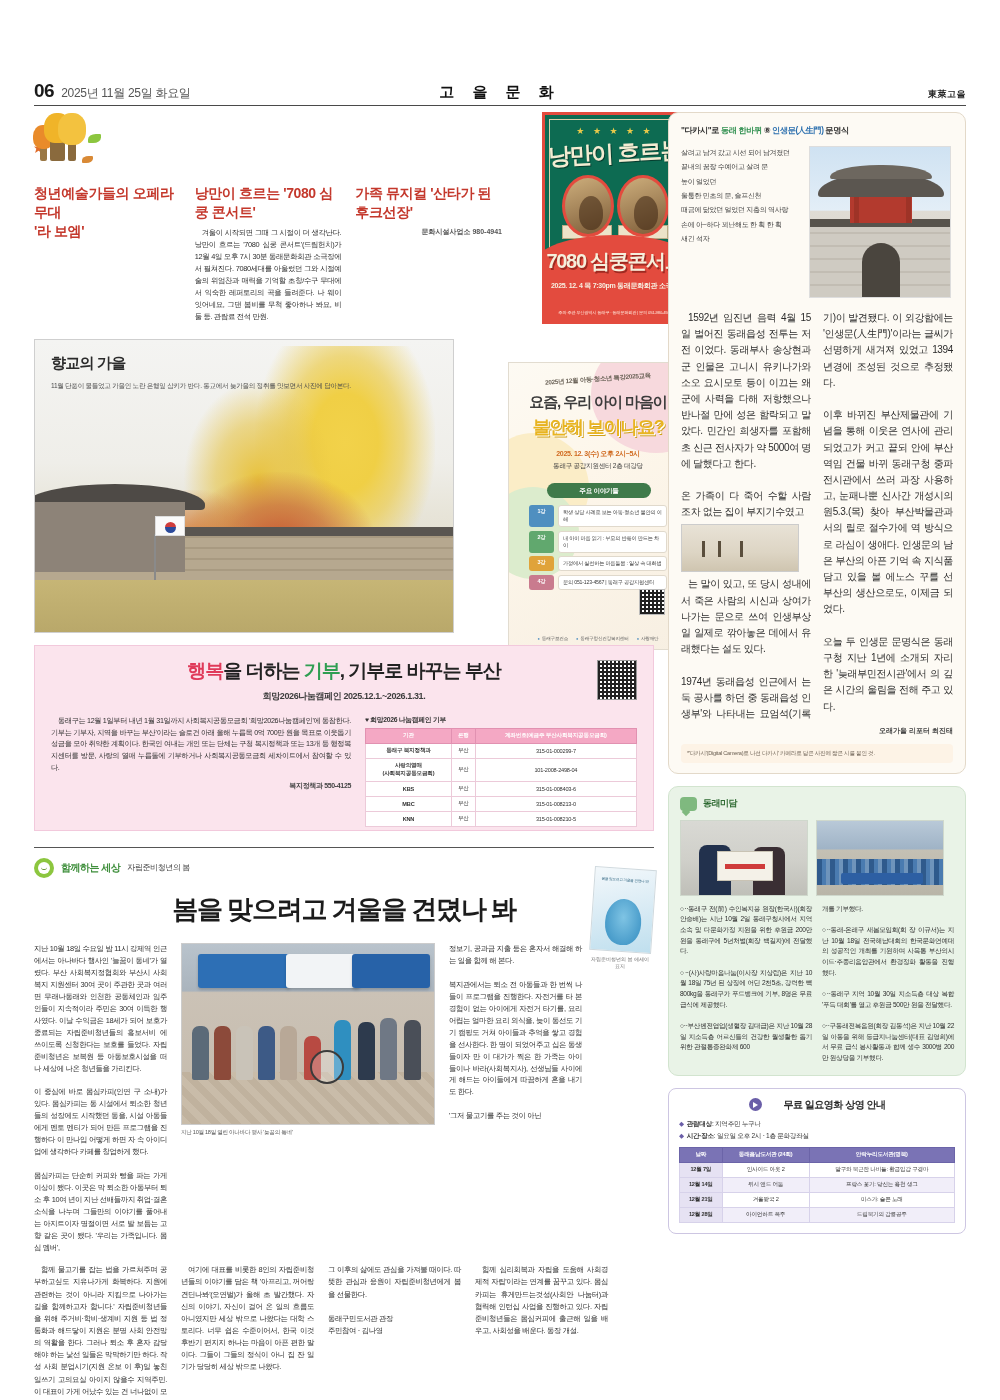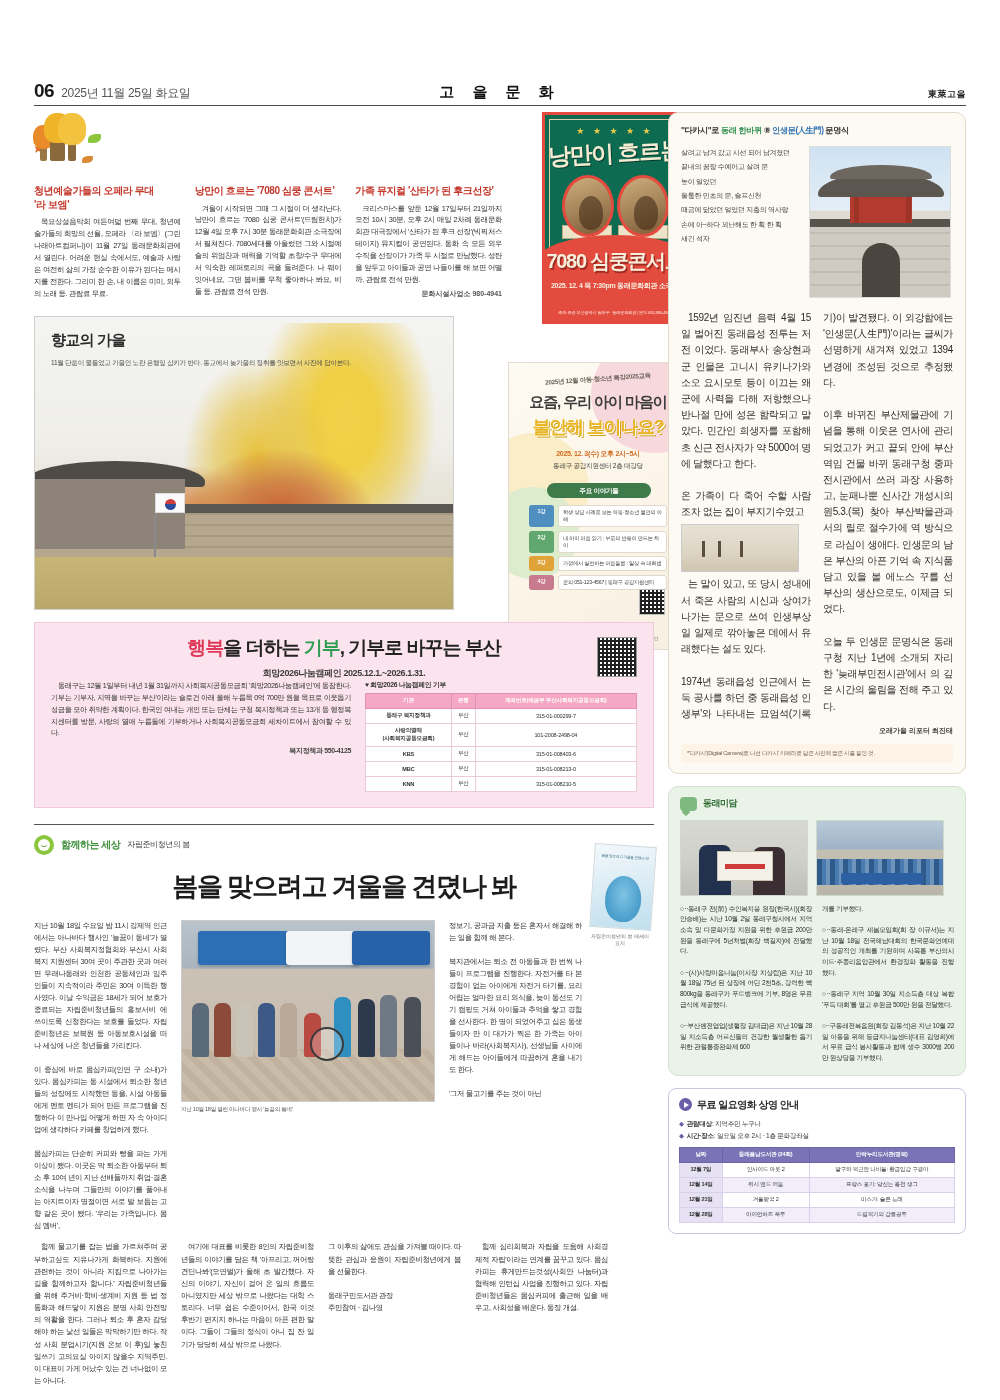--- a/index.html
+++ b/index.html
@@ -38,21 +38,21 @@
   .feature-title {
     font-size: 25px; font-weight: bold; color: #3a3a3a; letter-spacing: -1px;
   }
   .feature-title .accent { color: #e8742c; }
 
   .three-col {
     display: grid; grid-template-columns: 1fr 1fr 1fr; gap: 14px;
     width: 468px; margin-top: 10px;
   }
   .sub-head {
-    font-size: 10px; font-weight: bold; color: #c4382c;
+    font-size: 14px; font-weight: bold; color: #c4382c;
     line-height: 1.35; letter-spacing: -0.4px; margin-bottom: 5px;
   }
   .body-txt {
     font-size: 7.4px; line-height: 1.62; color: #2e2e2e;
     text-align: justify; letter-spacing: -0.35px;
   }
   .body-txt p { margin-bottom: 2px; text-indent: 7px; }
   .credit { text-align: right; font-size: 7px; color: #555; font-weight: bold; margin-top: 3px; }
 
   
@@ -234,21 +234,21 @@
   .dn-sub {
     text-align:center; font-size:9px; color:#3d3d3d; font-weight:bold; margin-top:6px; letter-spacing:-0.4px;
   }
   .dn-qr {
     position:absolute; right:16px; top:14px; width:40px; height:40px; background:#fff;
     background-image:
       repeating-linear-gradient(90deg,#222 0 2px, transparent 2px 4px),
       repeating-linear-gradient(0deg,#222 0 2px, transparent 2px 4px);
     background-size: 4px 4px; border:1px solid #999;
   }
-  .dn-body { display:flex; gap:14px; }
+  .dn-body { display:flex; gap:14px; margin-top:12px; }
   .dn-text { width: 300px; font-size:7.2px; line-height:1.65; color:#2e2e2e; text-align:justify; letter-spacing:-0.35px; }
   .dn-text p { text-indent:7px; }
   .dn-credit { text-align:right; font-size:7px; font-weight:bold; color:#444; margin-top:6px; }
   .dn-tablewrap { flex:1; }
   .dn-tcap { font-size:6.8px; font-weight:bold; color:#333; margin-bottom:3px; letter-spacing:-0.3px; }
   table.dn-table { width:100%; border-collapse:collapse; font-size:5.6px; background:#fff; }
   table.dn-table th {
     background:#f4a8c4; color:#fff; border:1px solid #e191b1; padding:3px 2px;
     font-weight:bold; letter-spacing:-0.2px;
   }
@@ -423,21 +423,21 @@
     text-align:justify; letter-spacing:-0.3px; margin-top:8px;
   }
   .gb-2col p { margin-bottom:3px; }
 
   
   .mvbox {
     margin-top:12px; border:1px solid #cdc6e2; border-radius:8px; background:#fff;
     padding:9px 10px 10px;
   }
   .mv-head {
-    display:flex; align-items:center; gap:5px; margin-bottom:8px;
+    display:flex; align-items:center; justify-content:center; gap:22px; margin-bottom:8px;
   }
   .mv-ico { width:13px; height:13px; border-radius:50%; background:#6a5ea8; position:relative; flex:none; }
   .mv-ico::after {
     content:''; position:absolute; left:4.5px; top:3.5px; border-left:5px solid #fff;
     border-top:3px solid transparent; border-bottom:3px solid transparent;
   }
   .mv-title { font-size:10px; font-weight:bold; color:#2b2b2b; letter-spacing:-0.5px; }
   .mv-line { font-size:6.6px; color:#333; margin-bottom:3px; letter-spacing:-0.3px; }
   .mv-line .dia { color:#6a5ea8; margin-right:3px; }
   .mv-line b { font-weight:bold; }
@@ -506,35 +506,29 @@
         <span class="treeB"></span>
         <span class="leafB"></span>
         <span class="sprout"></span>
       </div>
     </div>
 
     <div class="three-col">
       <div>
         <div class="sub-head" style="white-space:pre-line">청년예술가들의 오페라 무대
 '라 보엠'</div>
-        <div class="body-txt">
-            <p>목요상설음악회 여든여덟 번째 무대, 청년예술가들의 희망의 선율, 오페라 〈라 보엠〉(그린나래아트컴퍼니)이 11월 27일 동래문화회관에서 열린다. 어려운 현실 속에서도, 예술과 사랑은 여전히 삶의 가장 순수한 이유가 된다는 메시지를 전한다. 그리미 한 손, 내 이름은 미미, 외투의 노래 등. 관람료 무료.</p>
-          </div>
       </div>
       <div>
         <div class="sub-head" style="white-space:pre-line">낭만이 흐르는 '7080 심쿵 콘서트'</div>
         <div class="body-txt">
             <p>겨울이 시작되면 그때 그 시절이 더 생각난다. 낭만이 흐르는 '7080 심쿵 콘서트'(드림헌치)가 12월 4일 오후 7시 30분 동래문화회관 소극장에서 펼쳐진다. 7080세대를 아울렀던 그와 시절예술의 위엄찬과 매력을 기억할 초창/수구 무대에서 익숙한 레퍼토리의 곡을 들려준다. 나 웨이 잇어네요, 그댄 봄비를 무척 좋아하나 봐요, 비둘 등. 관람료 전석 만원.</p>
           </div>
       </div>
       <div>
         <div class="sub-head" style="white-space:pre-line">가족 뮤지컬 '산타가 된 후크선장'</div>
-        <div class="body-txt">
-            <p>크리스마스를 앞둔 12월 17일부터 21일까지 오전 10시 30분, 오후 2시 매일 2차례 동래문화회관 대극장에서 '산타가 된 후크 선장'(빅픽처스테이지) 뮤지컬이 공연된다. 동화 속 모든 외우수직을 선장이가 가족 두 시절로 만남했다. 성탄을 앞두고 아이들과 공연 나들이를 해 보면 어떨까. 관람료 전석 만원.</p>
-          </div>
         <div class="credit">문화시설사업소 980-4941</div>
       </div>
     </div>
 
     <div class="poster-concert">
       <div class="pc-inner"></div>
       <div class="pc-stars">★ ★ ★ ★ ★</div>
       <div class="pc-t1">낭만이 흐르는</div>
       <div class="pc-ovals">
         <div class="pc-oval"></div>

